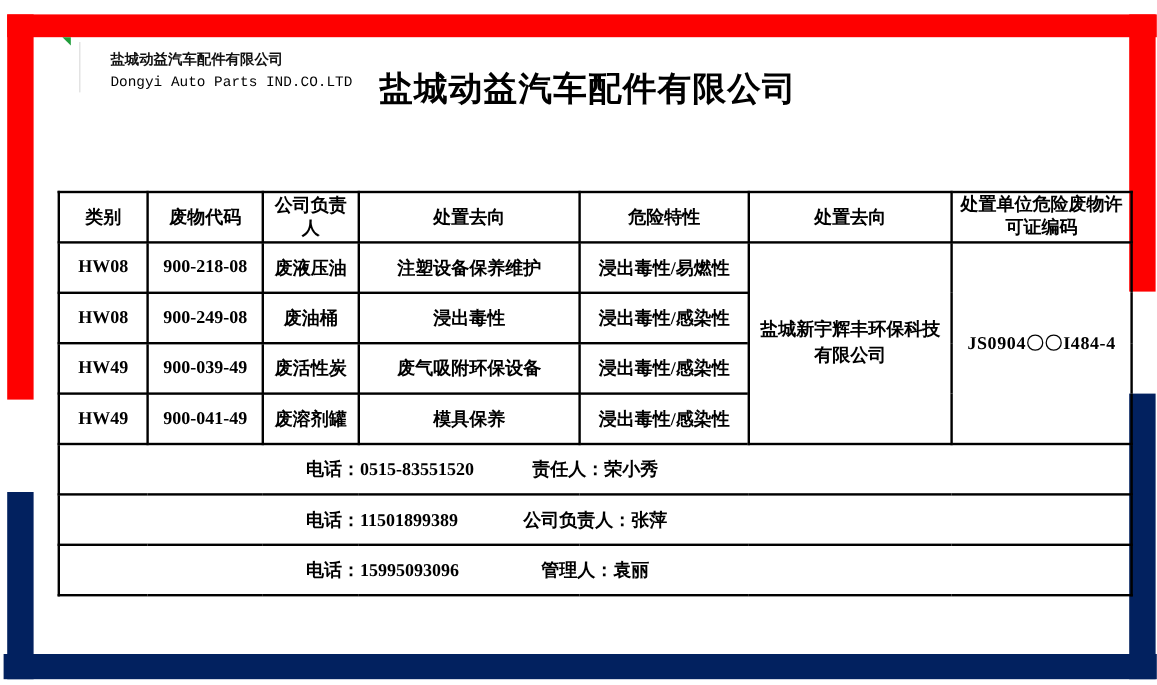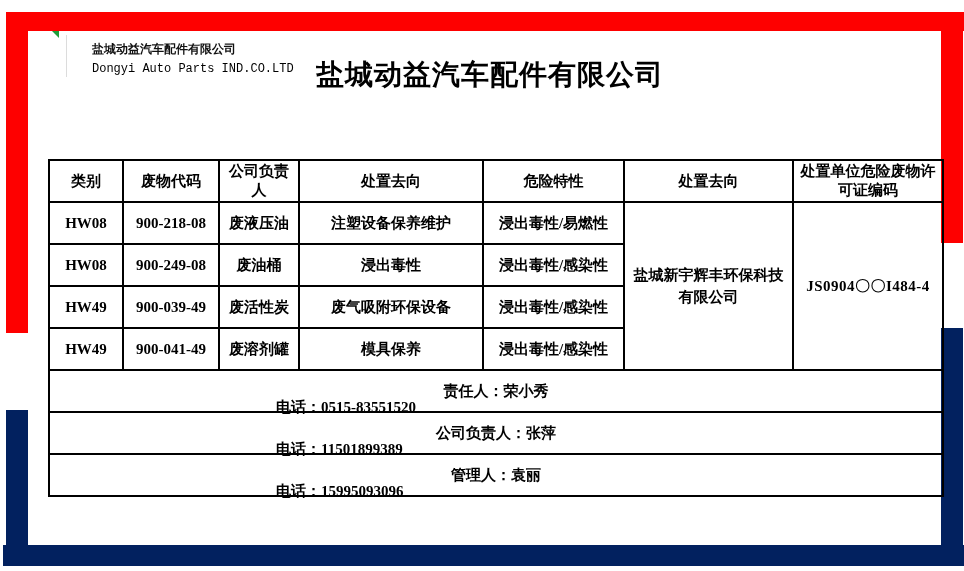--- a/index.html
+++ b/index.html
@@ -37,21 +37,21 @@
     border:2px solid #000;text-align:center;vertical-align:middle;
     font-size:15px;font-weight:bold;color:#000;padding:0 2px;
     font-family:"Liberation Serif","DejaVu Serif",serif;
   }
   #waste-table th{height:40px;}
   #waste-table td{height:40px;}
   th.hdr-license{padding:0 10px;line-height:1.25;border-radius:18px;}
   td.cell-disposal{padding:0 6px;line-height:1.5;}
   td.cell-license{font-size:16px;letter-spacing:0.5px;margin-left:44px;}
   tr.contact-row td{height:38px;text-align:left;position:relative;padding-left:6px;}
-  .contact-phone{position:absolute;left:205px;top:16px;height:100%;display:flex;align-items:center;margin-left:21px;}
+  .contact-phone{position:absolute;left:205px;top:0;height:100%;display:flex;align-items:center;}
 </style>
 </head>
 <body>
 
 <div class="bar bar-red" id="bar-top"></div>
 <div class="bar bar-red" id="bar-left-red"></div>
 <div class="bar bar-red" id="bar-right-red"></div>
 <div class="bar bar-navy" id="bar-left-navy"></div>
 <div class="bar bar-navy" id="bar-right-navy"></div>
 <div class="bar bar-navy" id="bar-bottom"></div>

